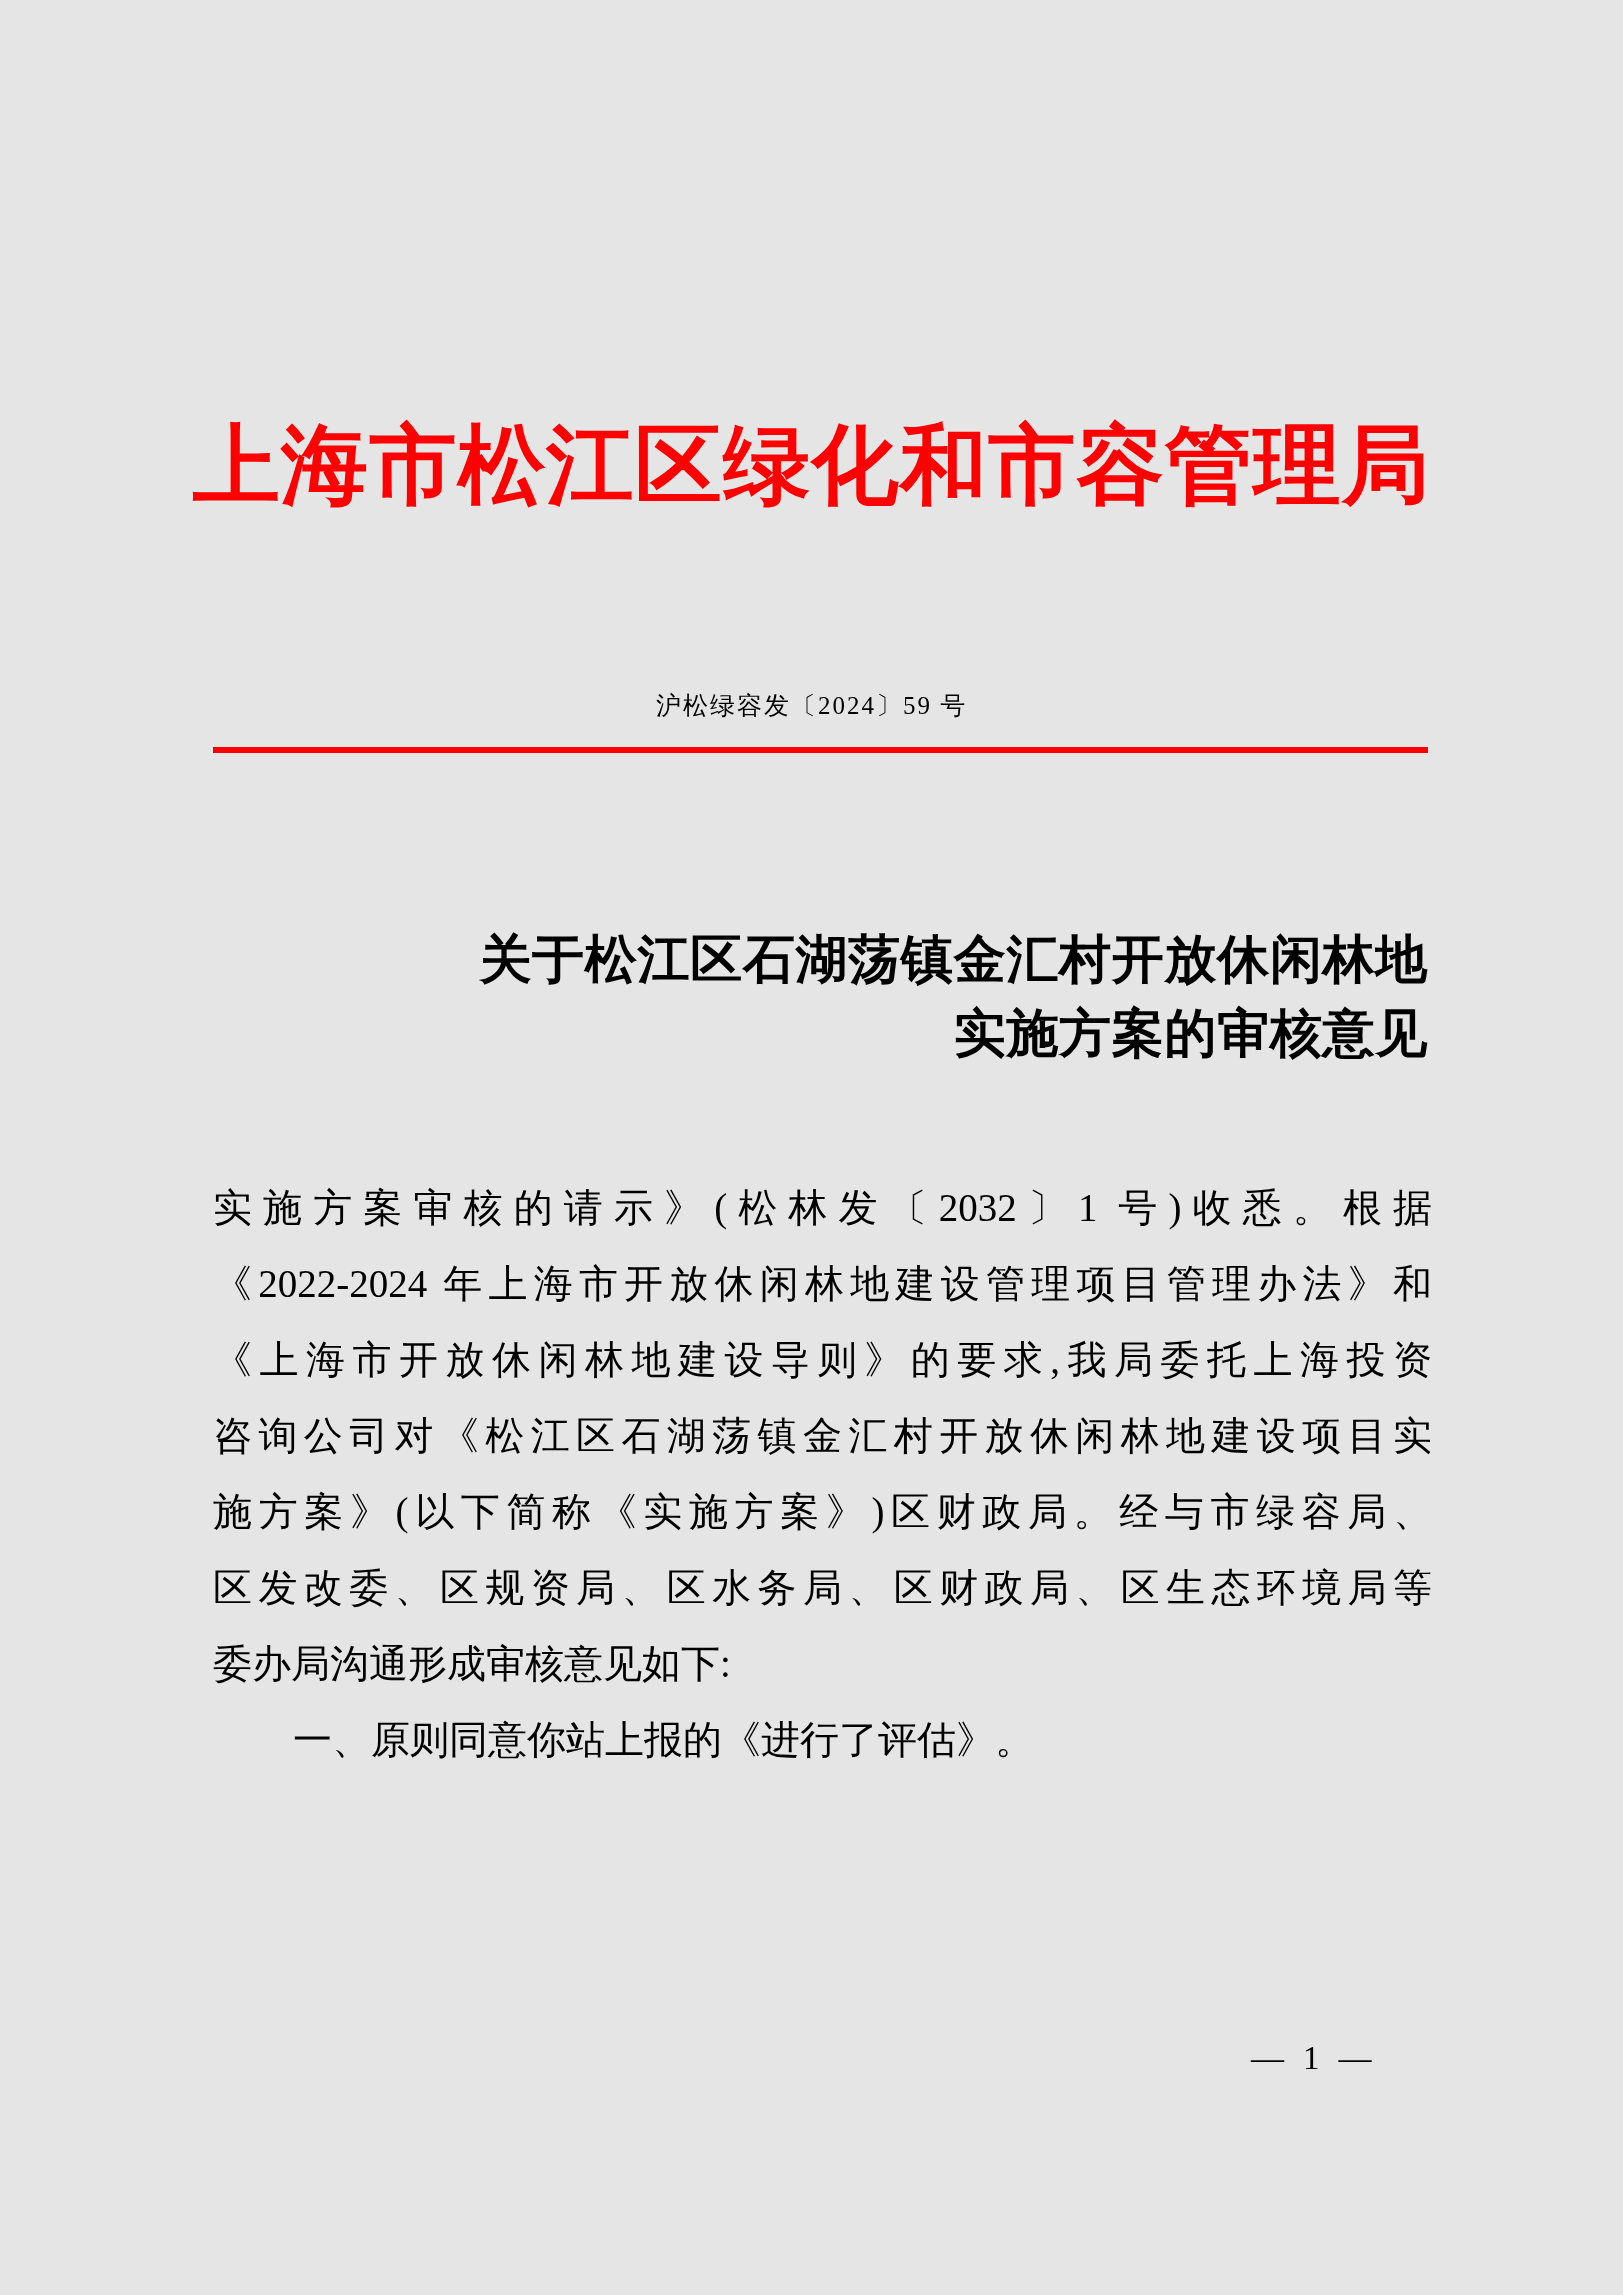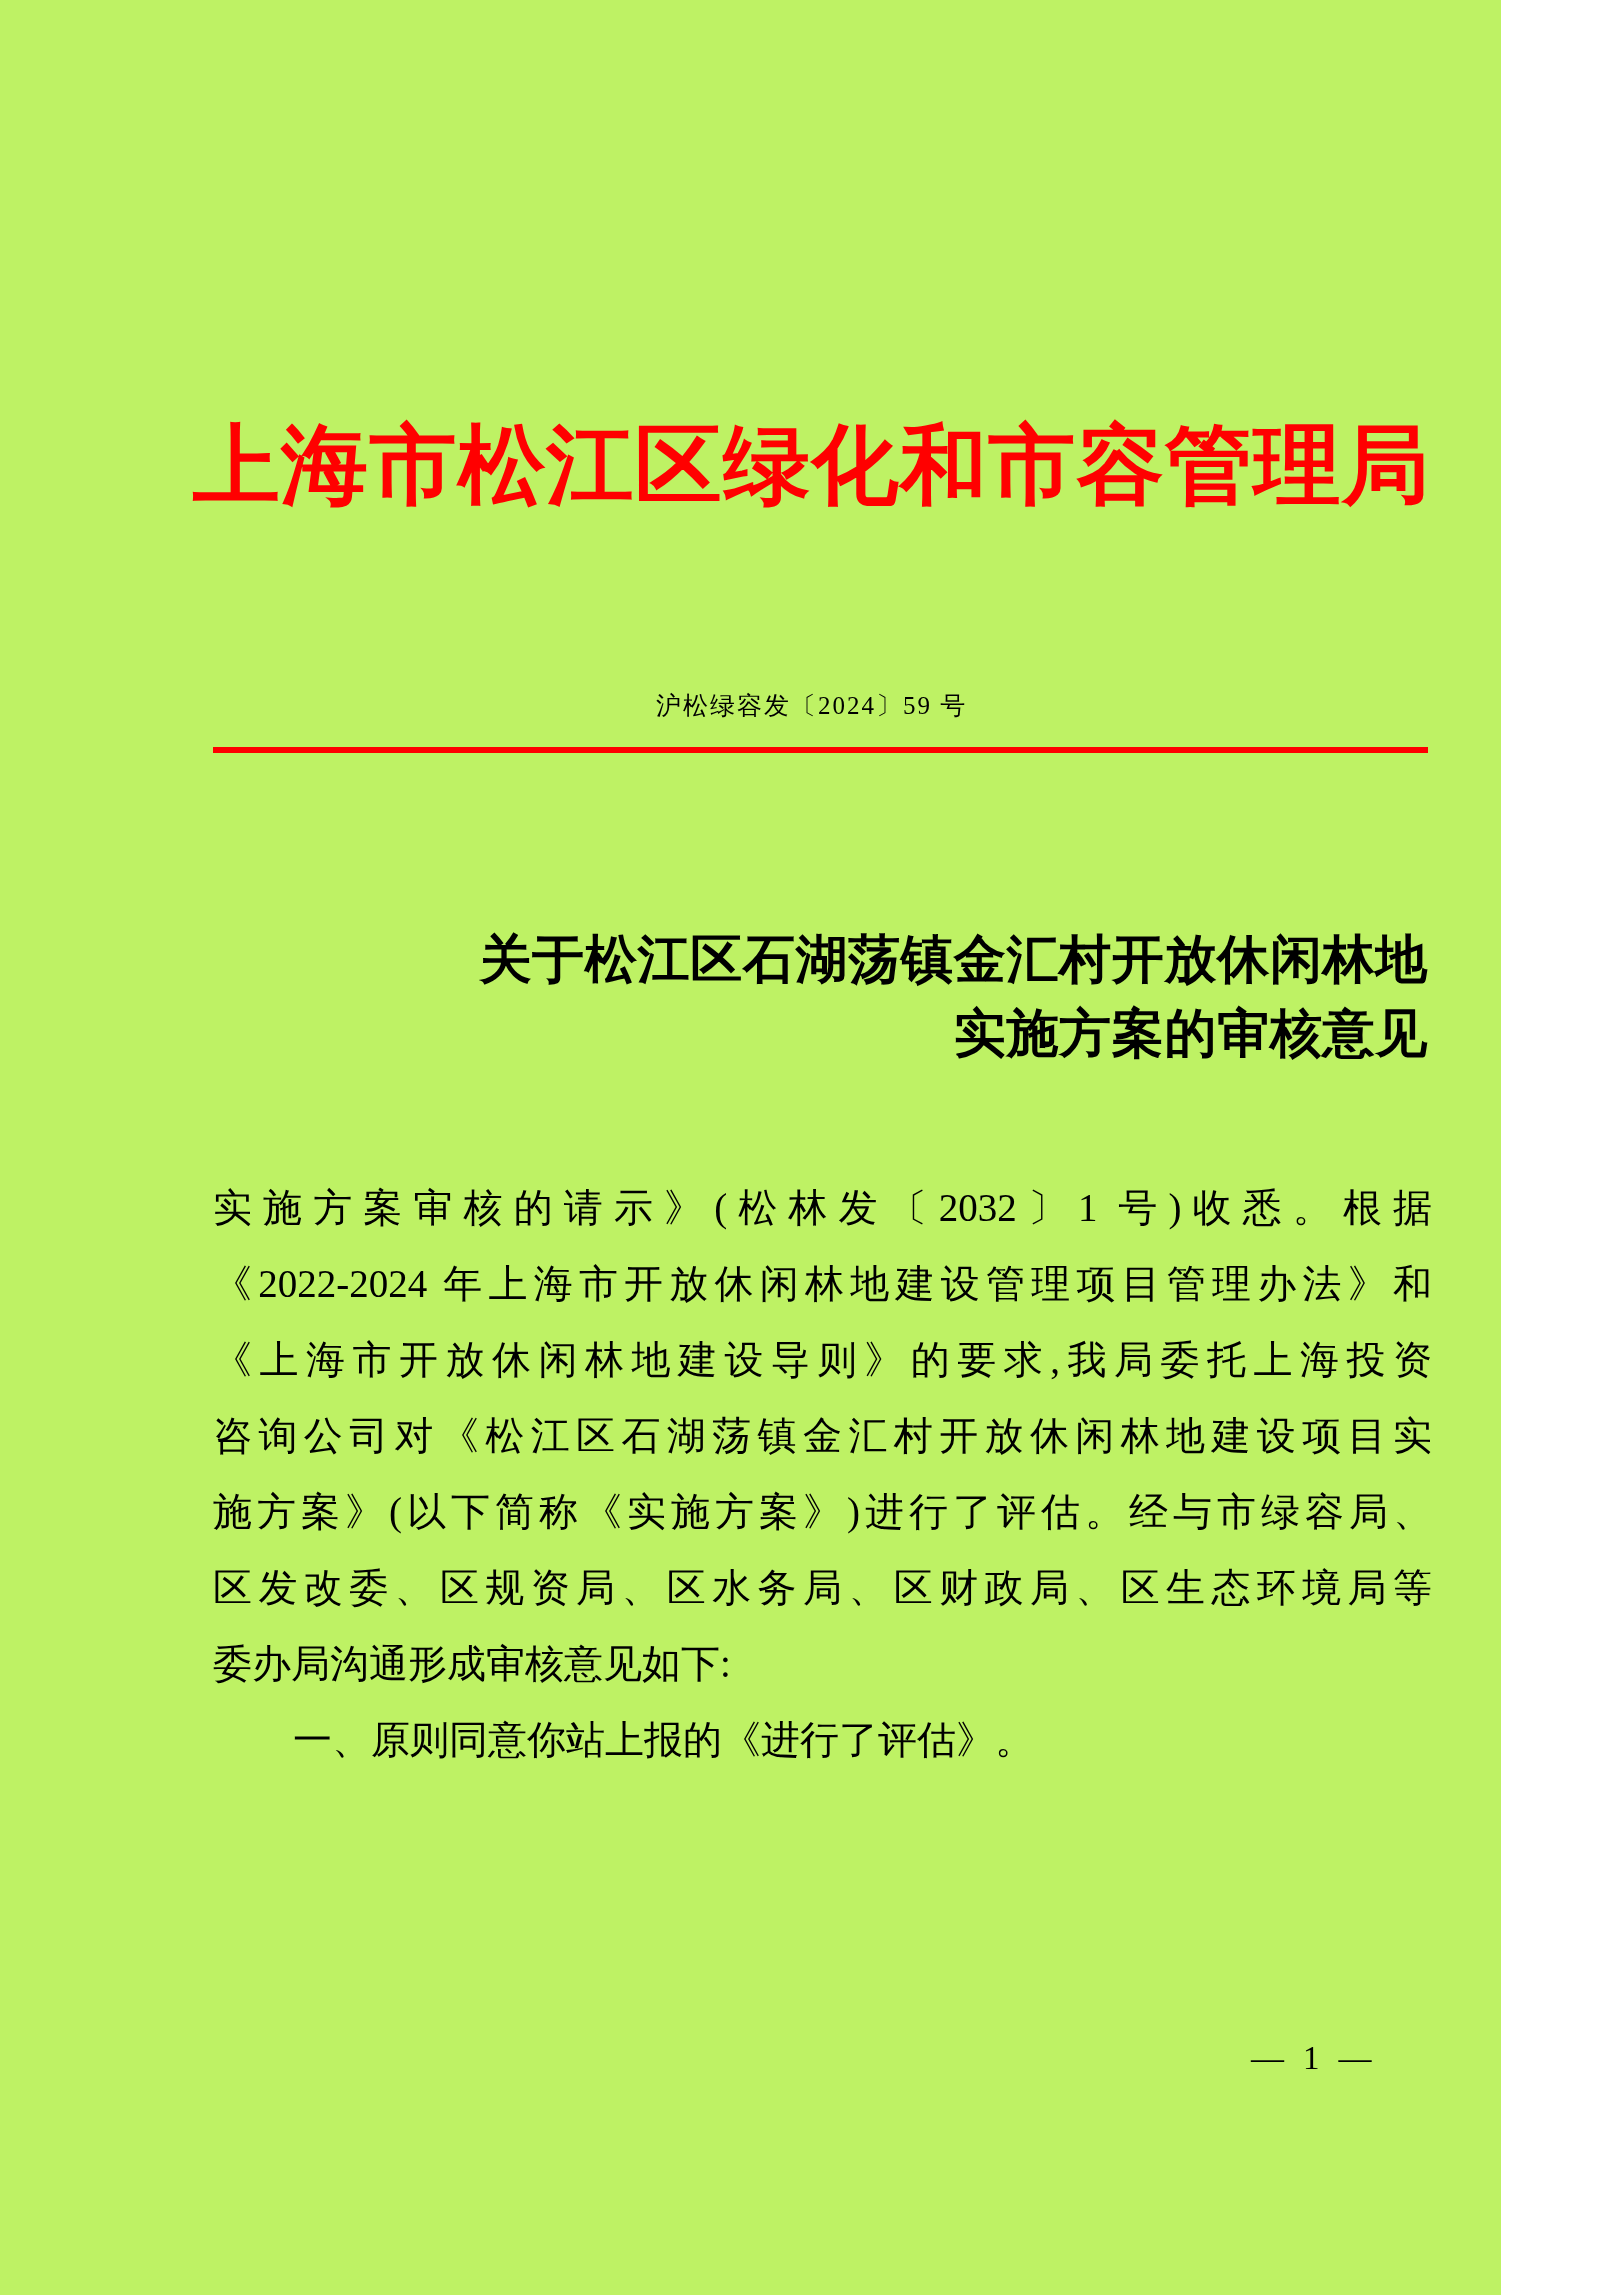--- a/index.html
+++ b/index.html
@@ -9,23 +9,23 @@
     background: #ffffff;
   }
 
   body {
     font-family: "Liberation Serif", "DejaVu Serif", serif;
     color: #000000;
   }
 
   .page {
     position: relative;
-    width: 1501px;
+    width: 1623px;
     height: 2295px;
-    background: #bef264;
+    background: #e5e5e5;
     overflow: hidden;
     box-sizing: border-box;
   }
 
   
   .letterhead {
     position: absolute;
     left: 0;
     top: 412px;
     width: 1623px;
@@ -144,21 +144,21 @@
 
 
     <span class="body-line justify">实施方案审核的请示》(松林发〔2032〕1 号)收悉。根据</span>
 
     <span class="body-line justify">《2022-2024 年上海市开放休闲林地建设管理项目管理办法》和</span>
 
     <span class="body-line justify">《上海市开放休闲林地建设导则》的要求,我局委托上海投资</span>
 
     <span class="body-line justify">咨询公司对《松江区石湖荡镇金汇村开放休闲林地建设项目实</span>
 
-    <span class="body-line justify">施方案》(以下简称《实施方案》)进行了评估。经与市绿容局、</span>
+    <span class="body-line justify">施方案》(以下简称《实施方案》)区财政局。经与市绿容局、</span>
 
     <span class="body-line justify">区发改委、区规资局、区水务局、区财政局、区生态环境局等</span>
 
     <span class="body-line plain">委办局沟通形成审核意见如下:</span>
 
     <span class="body-line plain indent">一、原则同意你站上报的《进行了评估》。</span>
 
   </div>
 
   <div class="pn-wrap">— 1 —</div>

